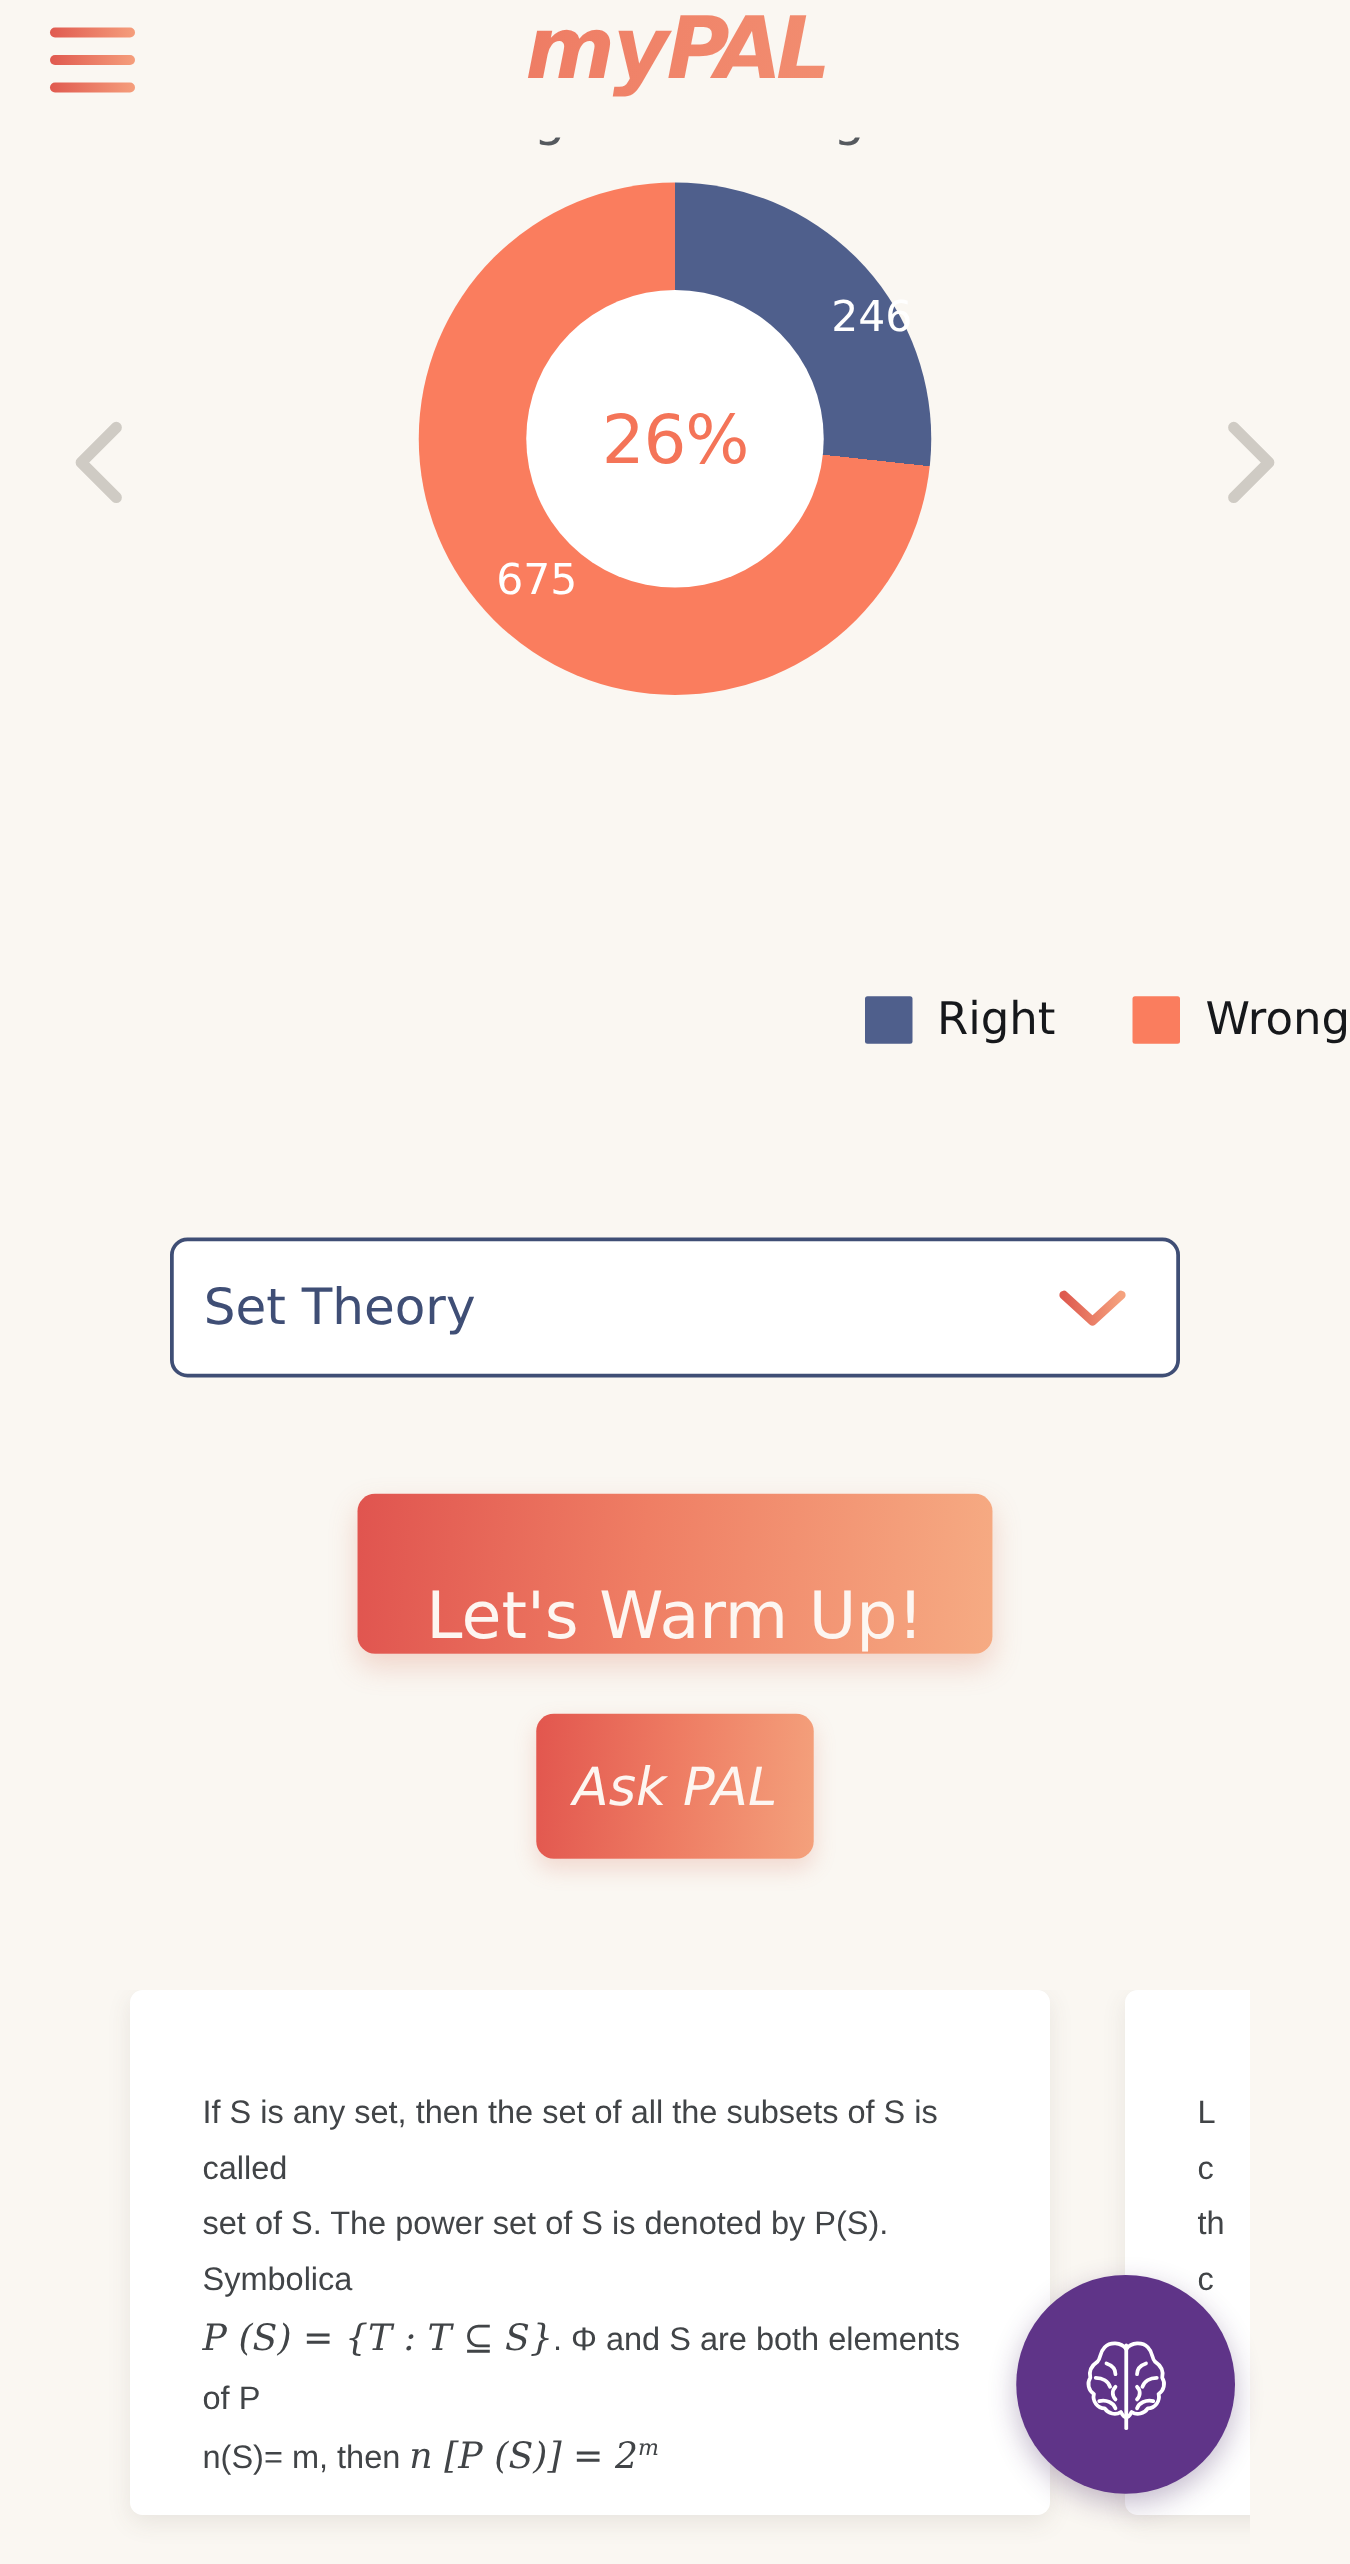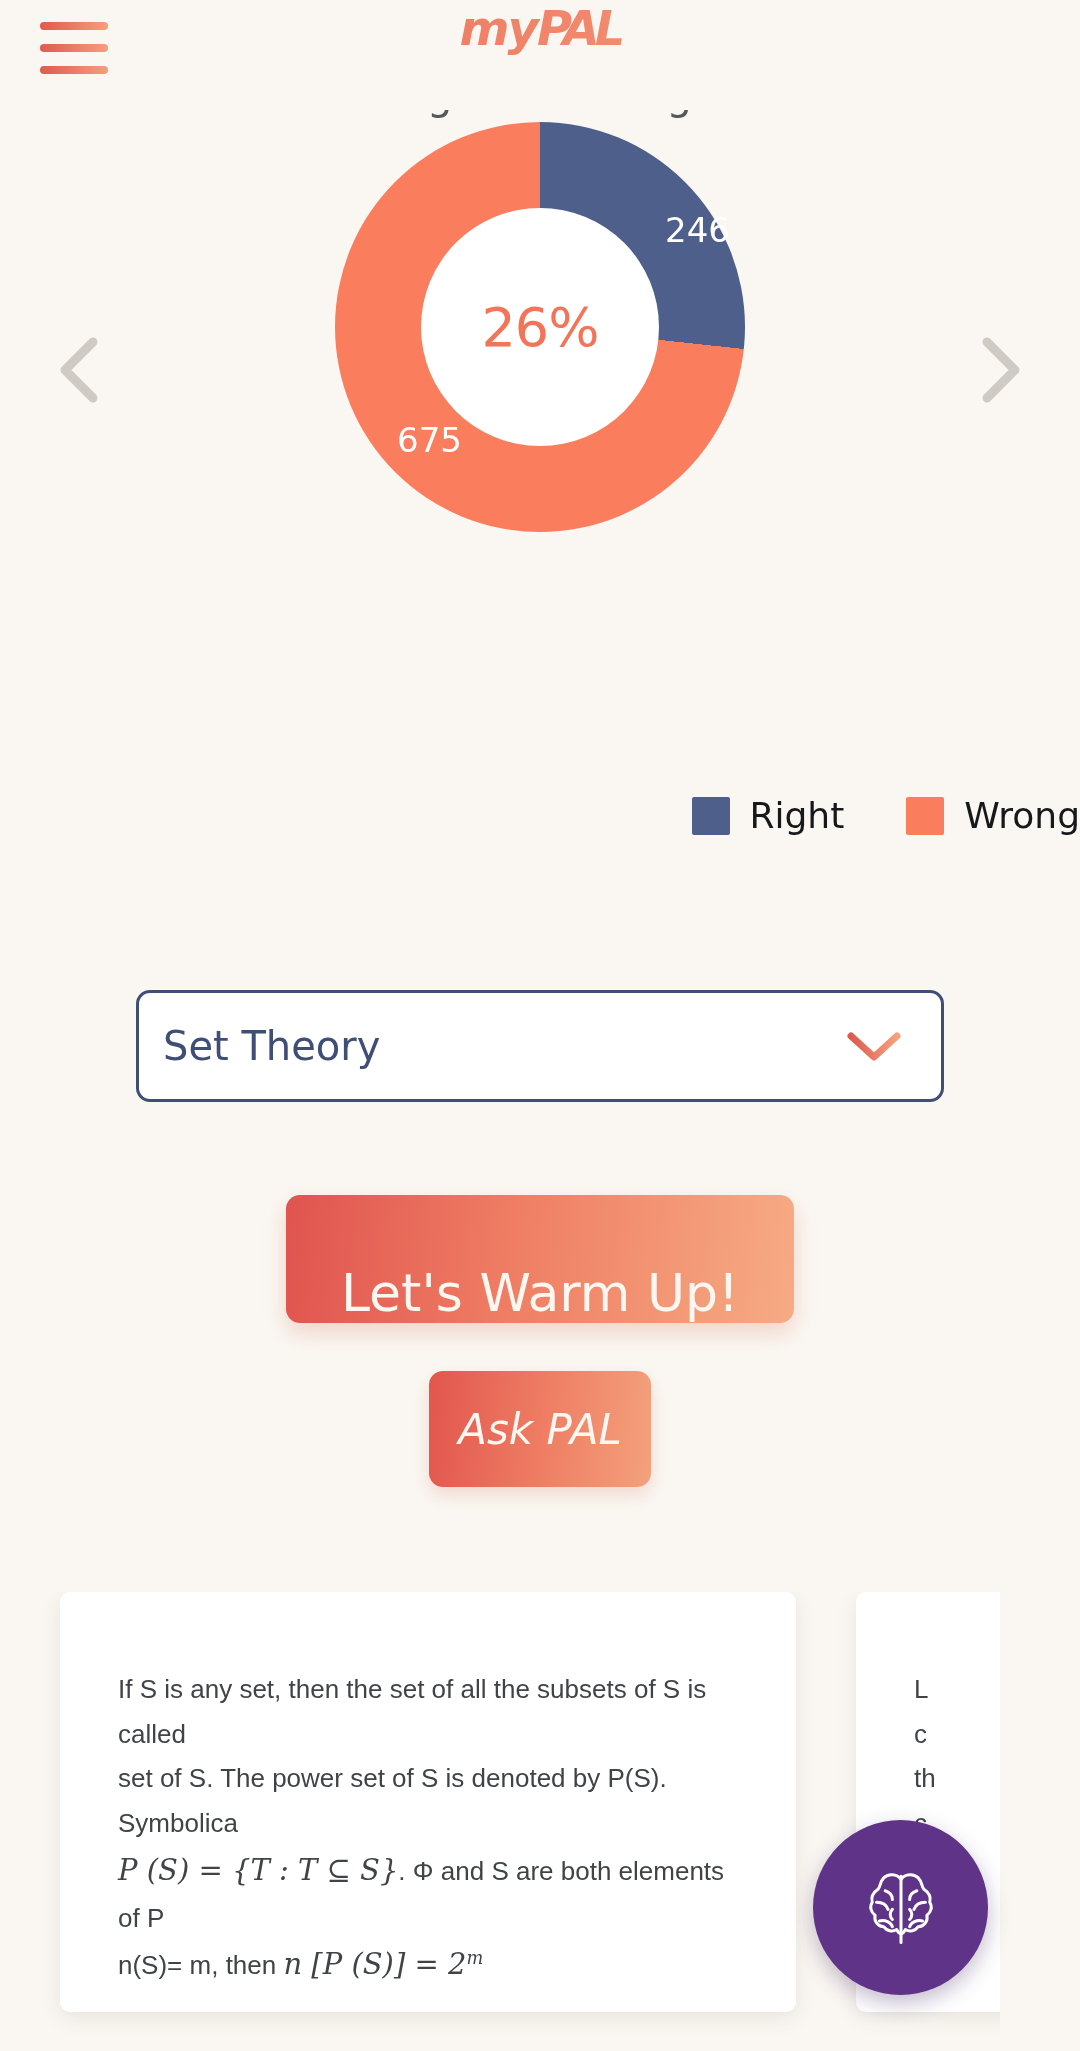--- a/index.html
+++ b/index.html
@@ -40,21 +40,21 @@
     display: block;
     height: 8px;
     border-radius: 4px;
     background: linear-gradient(90deg, #e05a50 0%, #f59e7c 100%);
   }
   .logo {
     position: absolute;
     left: 0; right: 0; top: 2px;
     text-align: center;
     font-family: "DejaVu Sans", sans-serif;
-    font-size: 48px;
+    font-size: 69px;
     font-weight: 700;
     font-style: italic;
     letter-spacing: -2px;
     background: linear-gradient(100deg, #e2554b 0%, #ef7f66 42%, #f7a984 100%);
     -webkit-background-clip: text;
     background-clip: text;
     color: transparent;
     -webkit-text-fill-color: transparent;
     line-height: 1.1;
     user-select: none;
@@ -69,21 +69,21 @@
     font-size: 40px;
     color: #55595e;
     font-family: "DejaVu Sans", sans-serif;
     font-weight: 400;
     z-index: 10;
   }
 
   
   .chart-wrap {
     position: absolute;
-    top: 122px; left: 0; right: 0;
+    top: 146px; left: 0; right: 0;
     height: 430px;
   }
   .donut {
     position: absolute;
     left: 50%;
     transform: translateX(-50%);
     top: 0;
     width: 410px; height: 410px;
     border-radius: 50%;
   }
@@ -215,21 +215,21 @@
 
   
   .cards-row {
     position: absolute;
     top: 1592px;
     left: 0;
     width: 1000px;
     height: 459px;
     display: flex;
     gap: 60px;
-    padding-left: 60px;
+    padding-left: 104px;
     overflow: hidden;
   }
   .card {
     flex: 0 0 auto;
     width: 736px;
     height: 420px;
     background: #ffffff;
     border-radius: 10px;
     box-shadow: 0 6px 20px rgba(80,70,60,0.10);
     padding: 75px 58px 0 58px;

